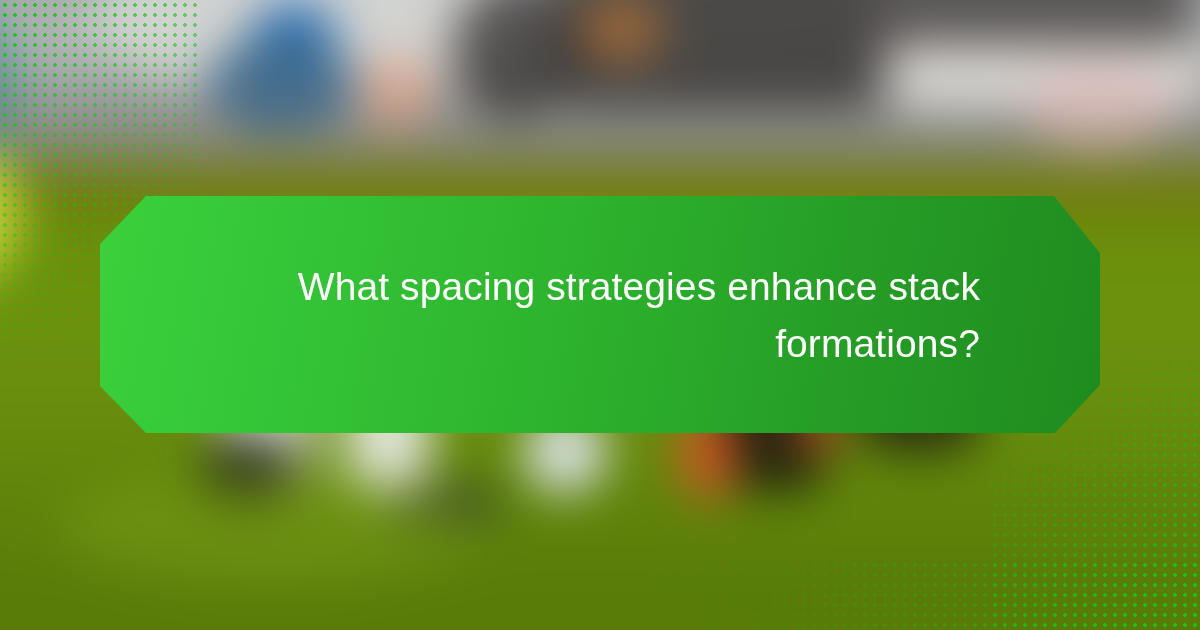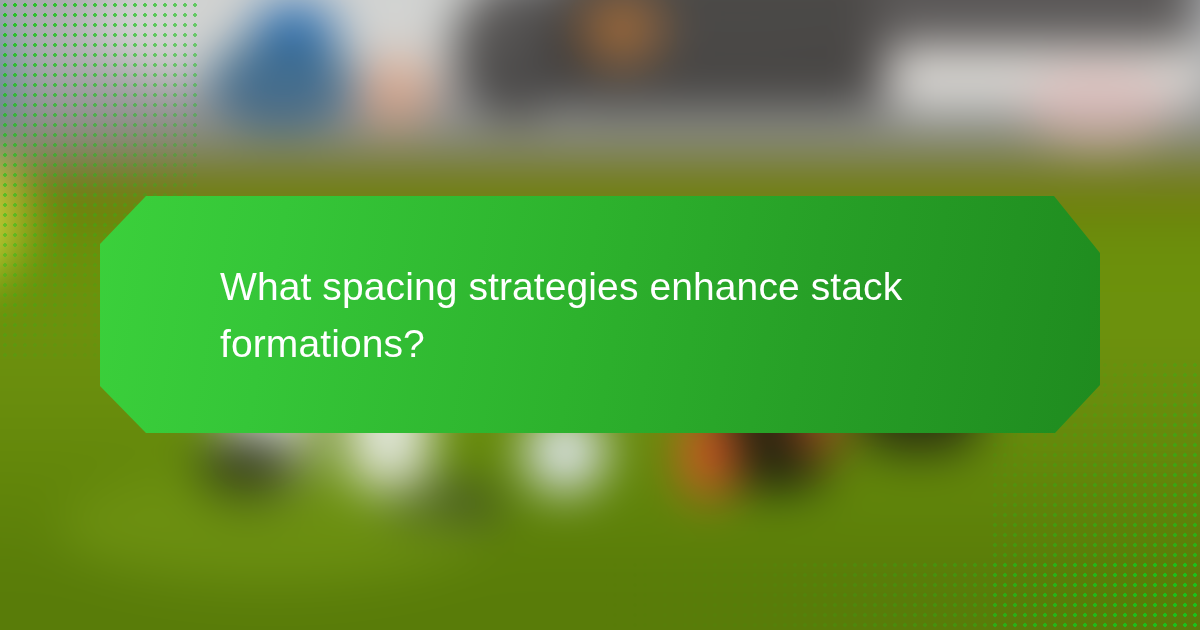--- a/index.html
+++ b/index.html
@@ -86,21 +86,21 @@
       0 48px
     );
     display: flex;
     align-items: center;
     justify-content: center;
   }
 
   #headline {
     margin: 0;
     width: 760px;
-    text-align: left;
+    text-align: right;
     color: #ffffff;
     font-size: 39px;
     line-height: 57px;
     font-weight: 400;
     letter-spacing: 0.1px;
     font-family: "Liberation Sans", sans-serif;
   }
 </style>
 </head>
 <body>

